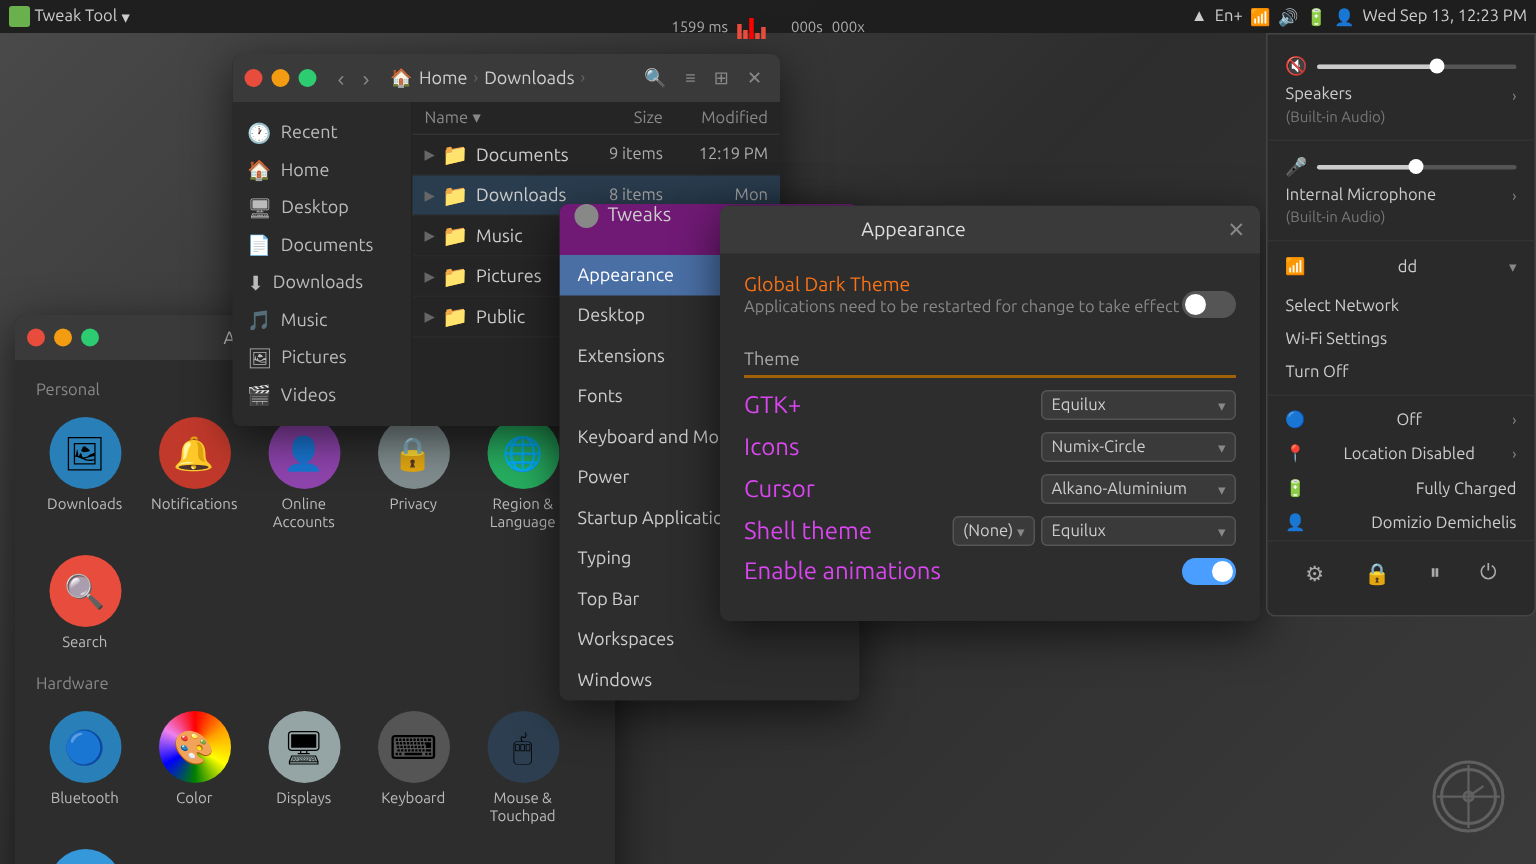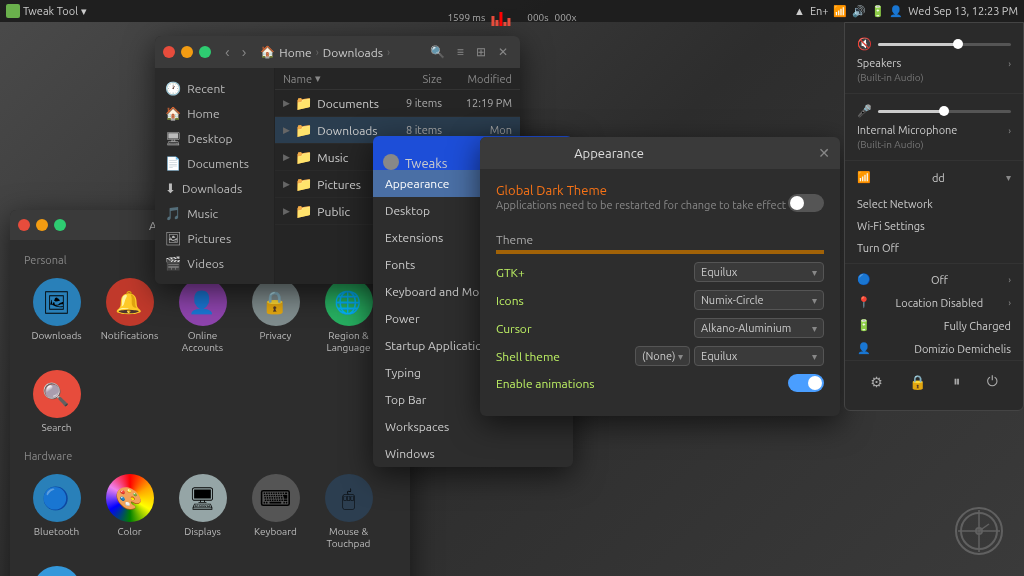--- a/index.html
+++ b/index.html
@@ -299,24 +299,24 @@
       top: 136px;
       left: 373px;
       width: 200px;
       background: #2d2d2d;
       border-radius: 6px;
       box-shadow: 0 8px 30px rgba(0,0,0,0.6);
       overflow: hidden;
       z-index: 15;
     }
     .tweaks-header {
-      background: #1d4ed8;
+      background: #701a75;
       height: 34px;
       display: flex;
-      align-items: flex-end;
+      align-items: flex-start;
       padding: 0 10px;
       font-size: 13px;
       color: #ccc;
       gap: 6px;
     }
     .tweaks-icon {
       width: 16px;
       height: 16px;
       background: #888;
       border-radius: 50%;
@@ -378,32 +378,32 @@
     .app-toggle-row {
       display: flex;
       align-items: center;
       justify-content: space-between;
       margin-bottom: 10px;
     }
     .app-subsection {
       font-size: 12px;
       color: #aaa;
       margin: 10px 0 8px 0;
-      border-bottom: 4px solid #a16207;
+      border-bottom: 2px solid #a16207;
       padding-bottom: 4px;
     }
     .app-row {
       display: flex;
       align-items: center;
       justify-content: space-between;
       margin-bottom: 8px;
     }
     .app-row-label {
-      font-size: 12px;
-      color: #bef264;
+      font-size: 16px;
+      color: #d946ef;
     }
     .app-select {
       background: #3a3a3a;
       border: 1px solid #555;
       border-radius: 4px;
       color: #ccc;
       font-size: 11px;
       padding: 3px 6px;
       width: 130px;
       cursor: pointer;

